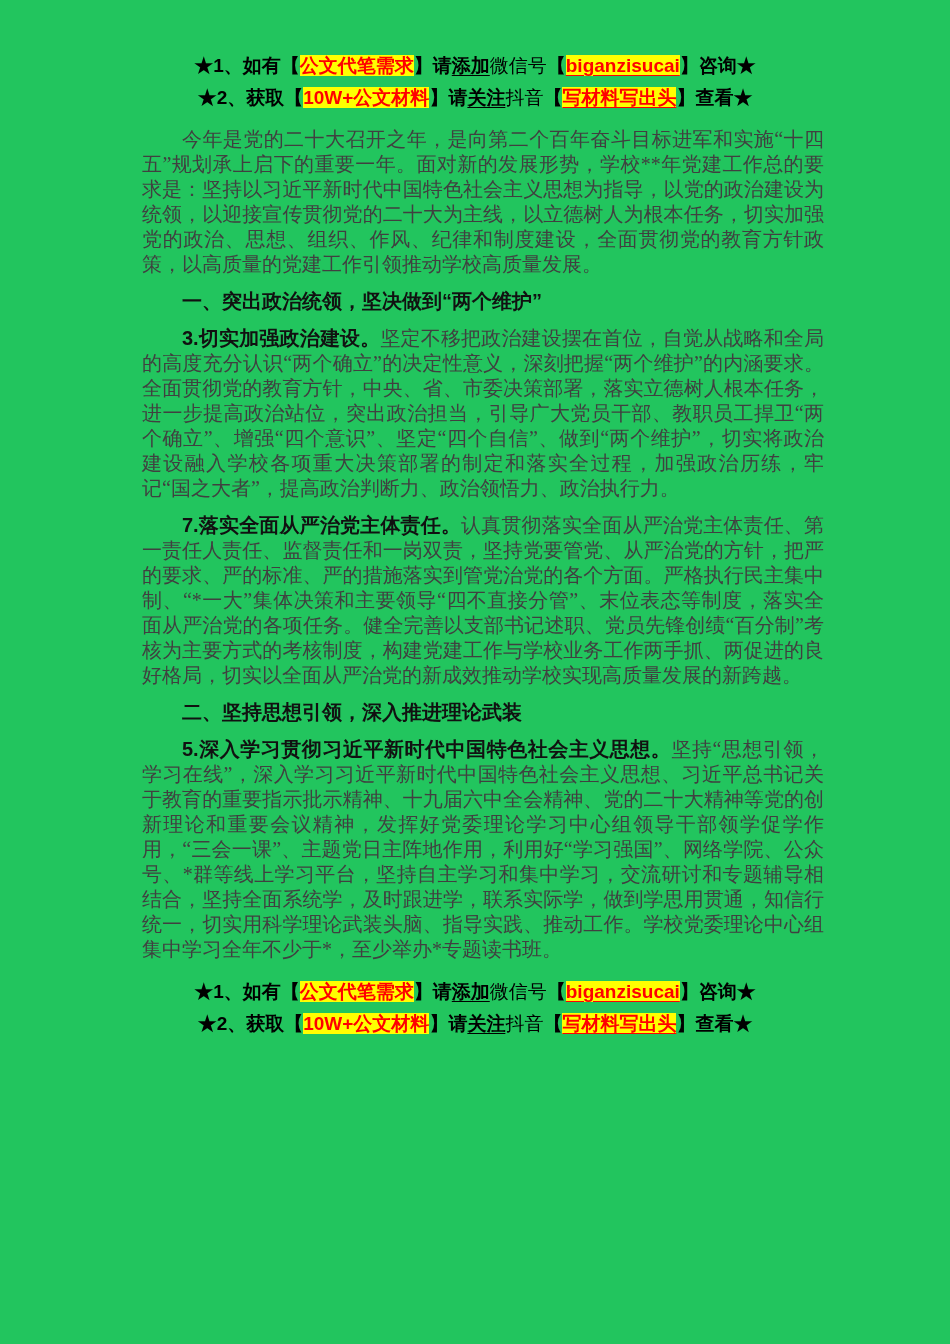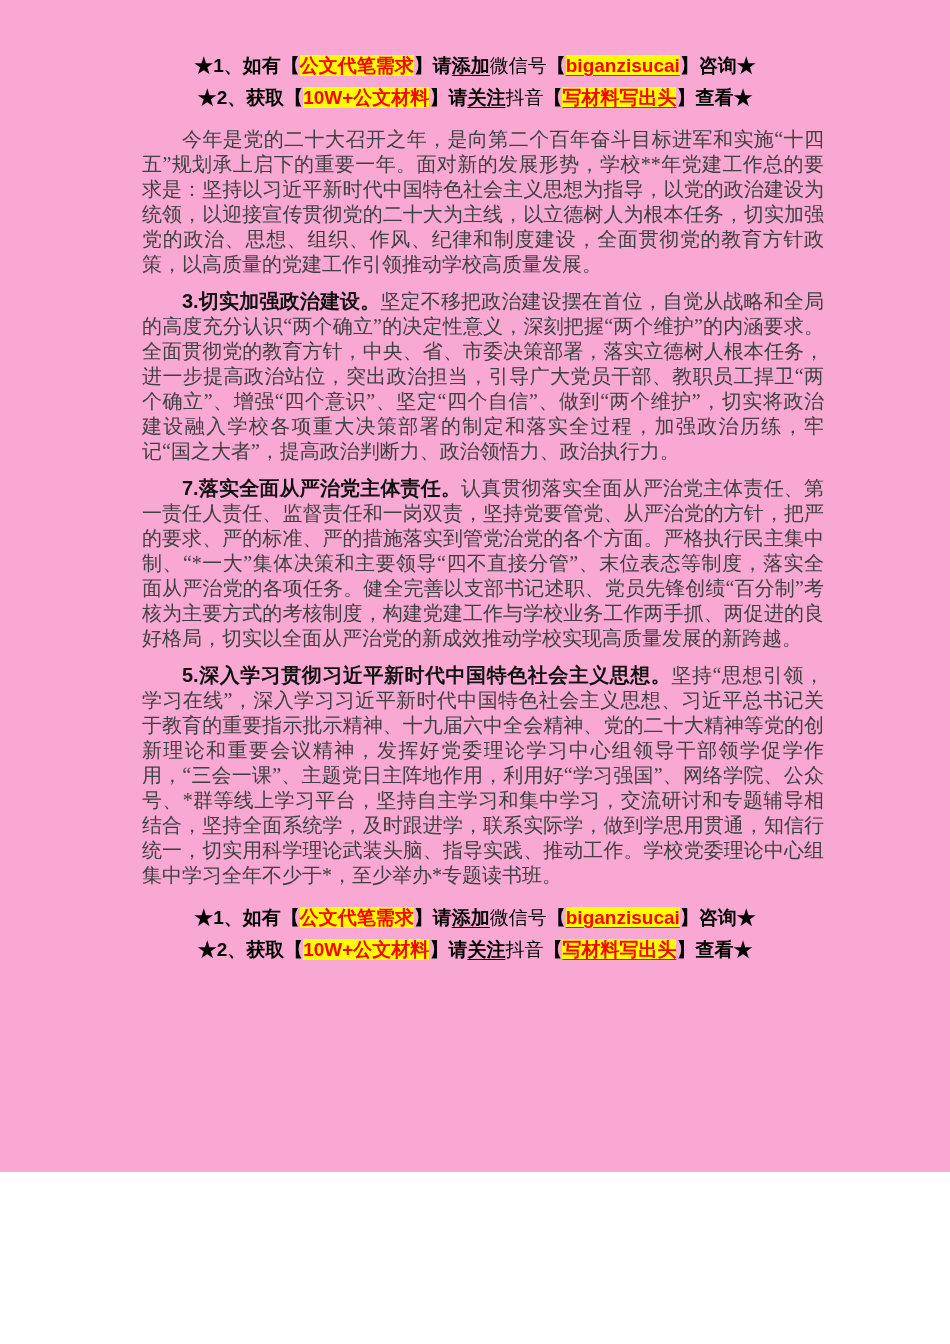--- a/index.html
+++ b/index.html
@@ -3,22 +3,22 @@
 <meta charset="utf-8">
 <style>
   html, body {
     margin: 0;
     padding: 0;
     background: #ffffff;
   }
   .page {
     position: relative;
     width: 950px;
-    height: 1172px;
-    background: #f9a8d4;
+    height: 1344px;
+    background: #22c55e;
     overflow: hidden;
   }
   
   .banner {
     text-align: center;
     font-family: "Liberation Sans", sans-serif;
     font-size: 19px;
     line-height: 32px;
     color: #000000;
     font-weight: bold;
@@ -64,22 +64,24 @@
 
 <div class="page">
 
   <div class="banner banner-top">
     <div class="banner-line"><span class="seg-bold">★1、如有【</span><span class="seg-red-hl">公文代笔需求</span><span class="seg-bold">】请</span><span class="seg-bold-u">添加</span><span class="seg-plain">微信号</span><span class="seg-bold">【</span><span class="seg-red-hl-u">biganzisucai</span><span class="seg-bold">】咨询★</span></div>
     <div class="banner-line"><span class="seg-bold">★2、获取【</span><span class="seg-red-hl">10W+公文材料</span><span class="seg-bold">】请</span><span class="seg-bold-u">关注</span><span class="seg-plain">抖音</span><span class="seg-bold">【</span><span class="seg-red-hl-u">写材料写出头</span><span class="seg-bold">】查看★</span></div>
   </div>
 
   <div class="content">
       <div class="para"><span class="seg-regular">今年是党的二十大召开之年，是向第二个百年奋斗目标进军和实施“十四五”规划承上启下的重要一年。面对新的发展形势，学校**年党建工作总的要求是：坚持以习近平新时代中国特色社会主义思想为指导，以党的政治建设为统领，以迎接宣传贯彻党的二十大为主线，以立德树人为根本任务，切实加强党的政治、思想、组织、作风、纪律和制度建设，全面贯彻党的教育方针政策，以高质量的党建工作引领推动学校高质量发展。</span></div>
+      <div class="heading"><span class="seg-heading">一、突出政治统领，坚决做到“两个维护”</span></div>
       <div class="para"><span class="seg-lead">3.切实加强政治建设。</span><span class="seg-regular">坚定不移把政治建设摆在首位，自觉从战略和全局的高度充分认识“两个确立”的决定性意义，深刻把握“两个维护”的内涵要求。全面贯彻党的教育方针，中央、省、市委决策部署，落实立德树人根本任务，进一步提高政治站位，突出政治担当，引导广大党员干部、教职员工捍卫“两个确立”、增强“四个意识”、坚定“四个自信”、做到“两个维护”，切实将政治建设融入学校各项重大决策部署的制定和落实全过程，加强政治历练，牢记“国之大者”，提高政治判断力、政治领悟力、政治执行力。</span></div>
       <div class="para"><span class="seg-lead">7.落实全面从严治党主体责任。</span><span class="seg-regular">认真贯彻落实全面从严治党主体责任、第一责任人责任、监督责任和一岗双责，坚持党要管党、从严治党的方针，把严的要求、严的标准、严的措施落实到管党治党的各个方面。严格执行民主集中制、“*一大”集体决策和主要领导“四不直接分管”、末位表态等制度，落实全面从严治党的各项任务。健全完善以支部书记述职、党员先锋创绩“百分制”考核为主要方式的考核制度，构建党建工作与学校业务工作两手抓、两促进的良好格局，切实以全面从严治党的新成效推动学校实现高质量发展的新跨越。</span></div>
+      <div class="heading"><span class="seg-heading">二、坚持思想引领，深入推进理论武装</span></div>
       <div class="para"><span class="seg-lead">5.深入学习贯彻习近平新时代中国特色社会主义思想。</span><span class="seg-regular">坚持“思想引领，学习在线”，深入学习习近平新时代中国特色社会主义思想、习近平总书记关于教育的重要指示批示精神、十九届六中全会精神、党的二十大精神等党的创新理论和重要会议精神，发挥好党委理论学习中心组领导干部领学促学作用，“三会一课”、主题党日主阵地作用，利用好“学习强国”、网络学院、公众号、*群等线上学习平台，坚持自主学习和集中学习，交流研讨和专题辅导相结合，坚持全面系统学，及时跟进学，联系实际学，做到学思用贯通，知信行统一，切实用科学理论武装头脑、指导实践、推动工作。学校党委理论中心组集中学习全年不少于*，至少举办*专题读书班。</span></div>
     </div>
 
   <div class="banner banner-bottom">
     <div class="banner-line"><span class="seg-bold">★1、如有【</span><span class="seg-red-hl">公文代笔需求</span><span class="seg-bold">】请</span><span class="seg-bold-u">添加</span><span class="seg-plain">微信号</span><span class="seg-bold">【</span><span class="seg-red-hl-u">biganzisucai</span><span class="seg-bold">】咨询★</span></div>
     <div class="banner-line"><span class="seg-bold">★2、获取【</span><span class="seg-red-hl">10W+公文材料</span><span class="seg-bold">】请</span><span class="seg-bold-u">关注</span><span class="seg-plain">抖音</span><span class="seg-bold">【</span><span class="seg-red-hl-u">写材料写出头</span><span class="seg-bold">】查看★</span></div>
   </div>
 
 </div>
 

